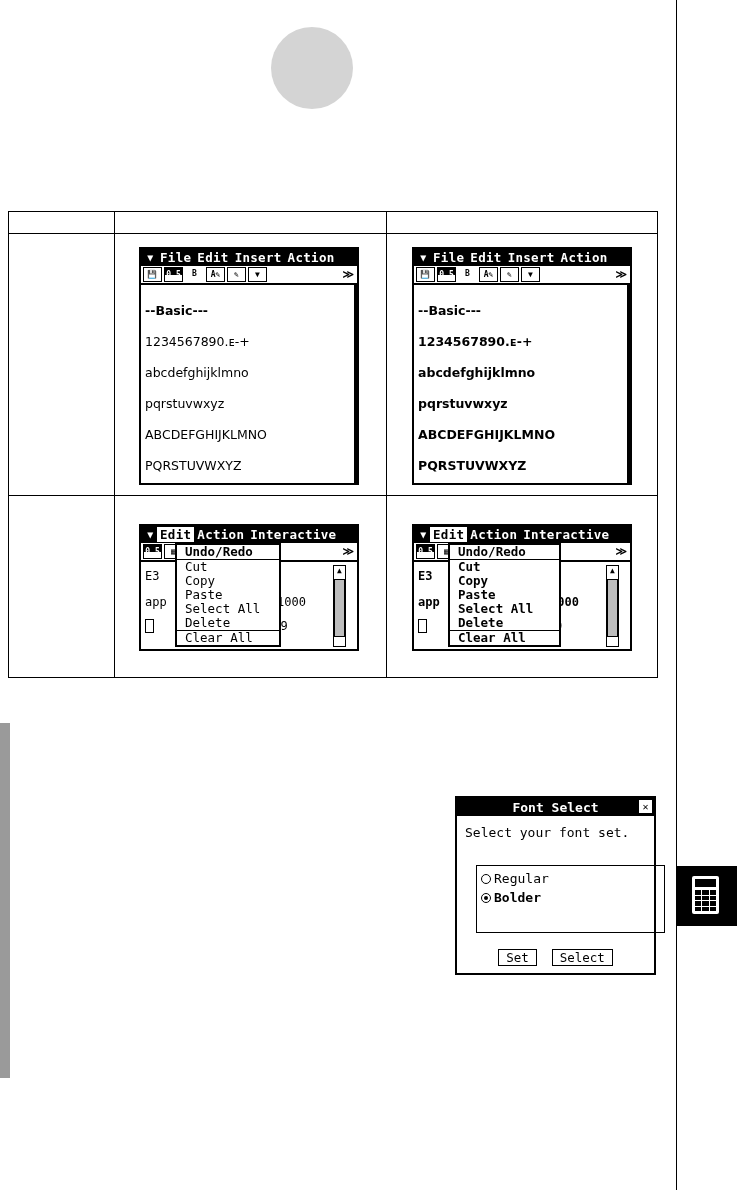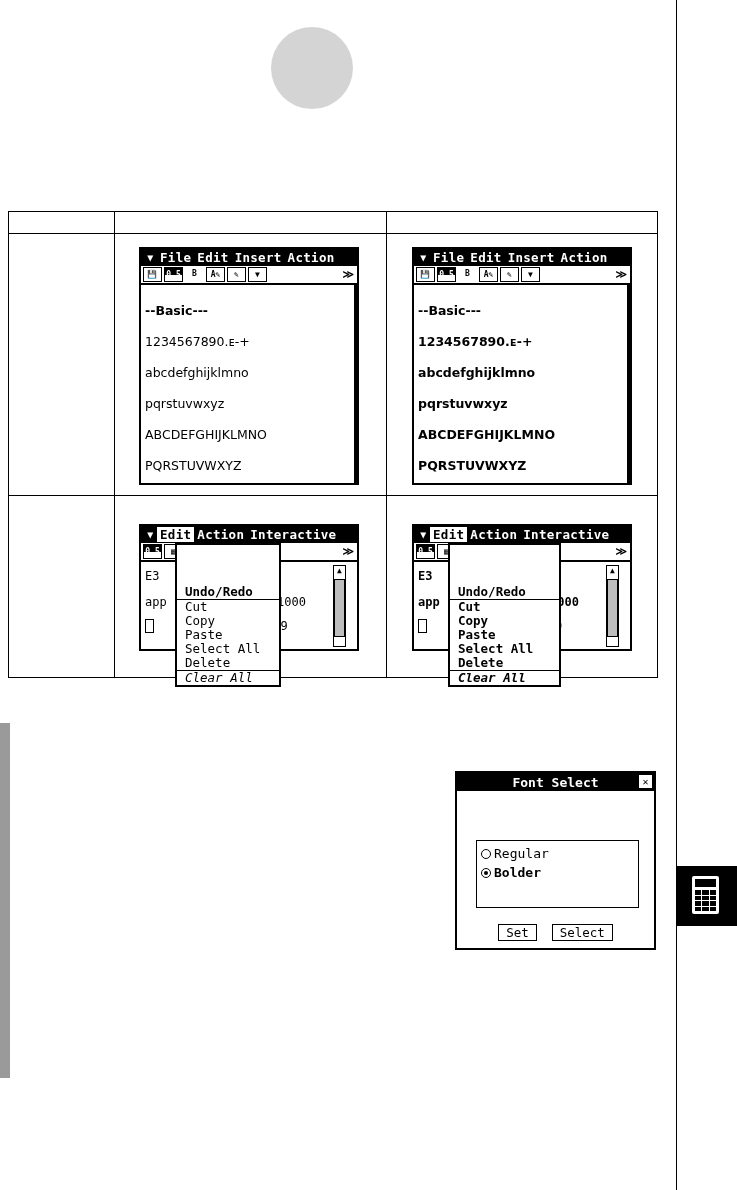--- a/index.html
+++ b/index.html
@@ -233,25 +233,23 @@
     z-index: 5;
   }
   .dropdown .dd-item {
     padding: 0px 4px 0px 8px;
     white-space: nowrap;
   }
   .dropdown .dd-item.first {
     font-weight: bold;
     border-bottom: 1px solid #000;
     padding-left: 8px;
-    margin-top: 40px;
   }
   .dropdown .dd-item.last {
     border-top: 1px solid #000;
-    font-style: italic;
   }
   .dropdown.bolder .dd-item {
     font-weight: bold;
   }
   .sheet-cells {
     position: absolute;
     font-family: "DejaVu Sans Mono", monospace;
     font-size: 12px;
   }
   .cell-frame {
@@ -271,21 +269,21 @@
     position: absolute;
     background: #bdbdbd;
     border: 1px solid #000;
     box-sizing: border-box;
   }
 
   
   .dialog {
     position: absolute;
     left: 455px;
-    top: 771px;
+    top: 796px;
     width: 201px;
     height: 179px;
     border: 2px solid #000;
     box-sizing: border-box;
     background: #fff;
     font-family: "DejaVu Sans Mono", monospace;
   }
   .dialog-title {
     height: 18px;
     background: #000;
@@ -312,21 +310,21 @@
     font-weight: bold;
   }
   .dialog-prompt {
     font-size: 13px;
     padding: 9px 0 0 8px;
   }
   .dialog-listbox {
     position: absolute;
     left: 19px;
     top: 67px;
-    width: 163px;
+    width: 189px;
     height: 68px;
     border: 1px solid #000;
     box-sizing: border-box;
     padding: 3px 0 12px 4px;
     font-size: 13px;
     line-height: 19px;
   }
   .radio {
     display: inline-block;
     width: 10px;
@@ -537,20 +535,21 @@
     <div class="dd-item">Delete</div>
     <div class="dd-item last">Clear All</div>
   </div>
 </div>
 
 <div class="dialog">
   <div class="dialog-title">
     <span>Font Select</span>
     <span class="dialog-close">✕</span>
   </div>
+  <div class="dialog-prompt">Select your font set.</div>
   <div class="dialog-listbox">
     <div>
       <span class="radio"></span><span>Regular</span>
     </div>
     <div>
       <span class="radio sel"></span><span class="opt-bolder">Bolder</span>
     </div>
   </div>
   <div class="dialog-buttons">
     <div class="dlg-btn">Set</div>

